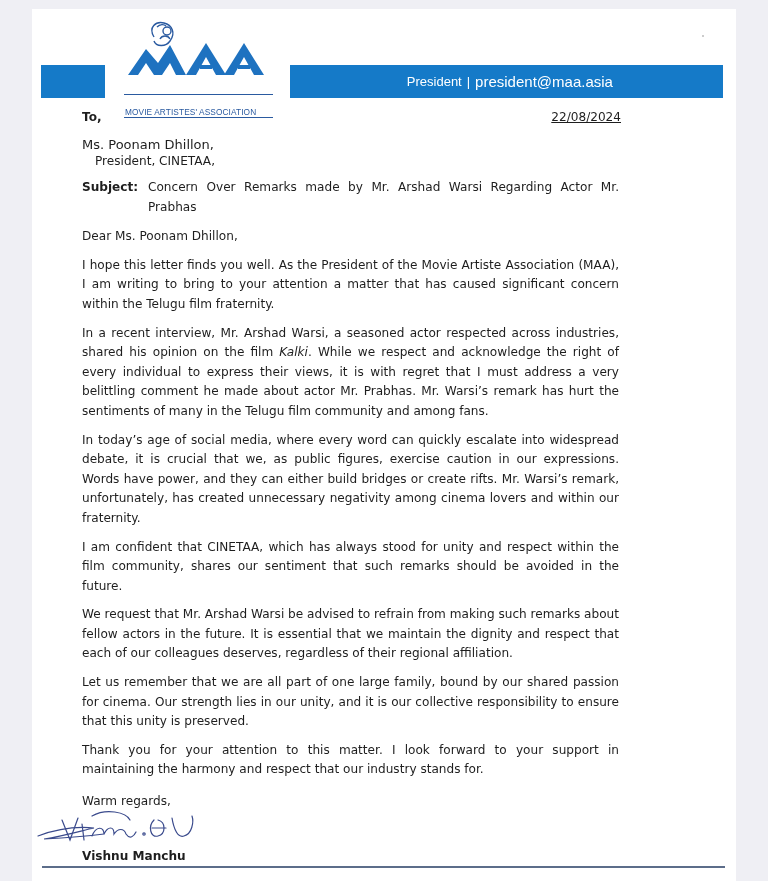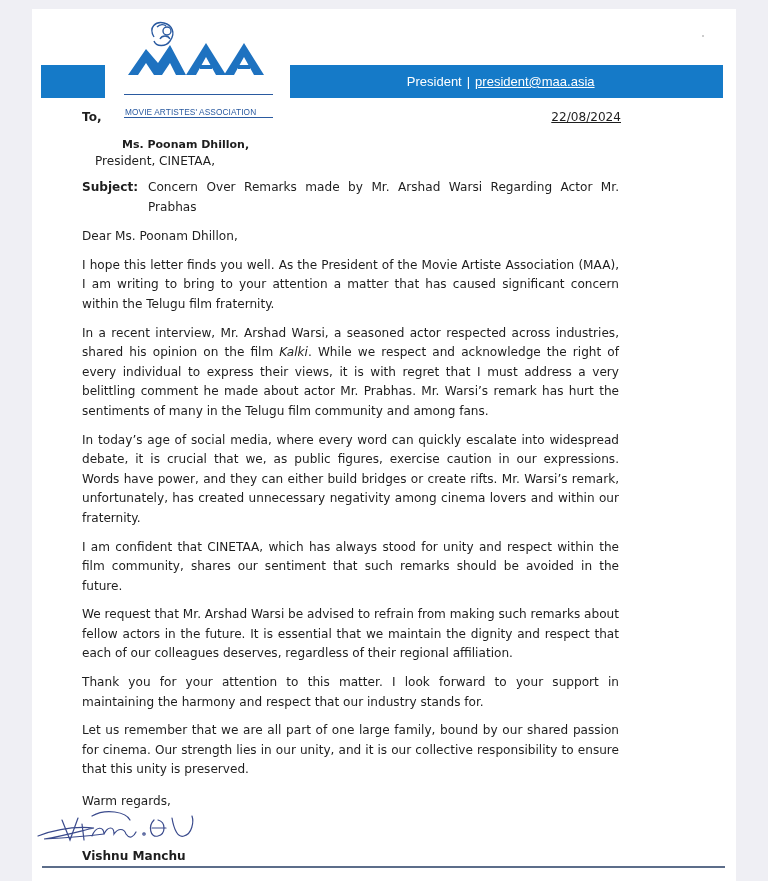--- a/index.html
+++ b/index.html
@@ -44,38 +44,38 @@
     background: #157ac8;
     color: #ffffff;
     display: flex; align-items: center;
     padding-left: 20px; box-sizing: border-box;
     font-family: "Liberation Sans", sans-serif;
     white-space: nowrap;
   }
   .bar-right .pname { font-size: 12px; font-weight: bold; margin-top: 45px; }
   .bar-right .ptitle { font-size: 13px; margin-left: 5px; }
   .bar-right .sep { font-size: 13px; margin: 0 5px; }
-  .bar-right .pmail { font-size: 13px; text-decoration: underline; }
+  .bar-right .pmail { font-size: 15px; }
   .tiny-mark {
     position: absolute; left: 670px; top: 26px;
     width: 2px; height: 2px; background: #bbbbbb; border-radius: 1px;
   }
 
   
   .letter {
     position: absolute; left: 82px; top: 108px;
     width: 537px;
     font-size: 12.1px;
     line-height: 19.6px;
   }
   .row-to { display: flex; justify-content: space-between; height: 22px; }
   .bold { font-weight: bold; }
   .date { margin-right: -2px; text-decoration: underline; }
   .addr { margin-top: 6px; }
-  .addr .name { font-weight: bold; font-size: 11px; line-height: 17px; margin-left: 40px; }
+  .addr .name { font-weight: normal; font-size: 13px; line-height: 17px; }
   .addr .role { line-height: 17px; margin-left: 13px; }
   .subject { display: flex; margin-top: 8px; text-align: justify; }
   .subject .lbl { font-weight: bold; width: 66px; flex: none; }
   .subject .txt { flex: 1; text-align: justify; text-align-last: left; }
   .salute { margin-top: 10px; }
   p.para {
     margin: 9px 0 0 0;
     text-align: justify;
   }
   .closing { margin-top: 12px; }
@@ -144,22 +144,22 @@
     <span class="lbl">Subject:</span>
     <span class="txt">Concern Over Remarks made by Mr. Arshad Warsi Regarding Actor Mr. Prabhas</span>
   </div>
   <div class="salute">Dear Ms. Poonam Dhillon,</div>
 
   <p class="para">I hope this letter finds you well. As the President of the Movie Artiste Association (MAA), I am writing to bring to your attention a matter that has caused significant concern within the Telugu film fraternity.</p>
   <p class="para"><span>In a recent interview, Mr. Arshad Warsi, a seasoned actor respected across industries, shared his opinion on the film </span><i>Kalki</i><span>. While we respect and acknowledge the right of every individual to express their views, it is with regret that I must address a very belittling comment he made about actor Mr. Prabhas. Mr. Warsi’s remark has hurt the sentiments of many in the Telugu film community and among fans.</span></p>
   <p class="para">In today’s age of social media, where every word can quickly escalate into widespread debate, it is crucial that we, as public figures, exercise caution in our expressions. Words have power, and they can either build bridges or create rifts. Mr. Warsi’s remark, unfortunately, has created unnecessary negativity among cinema lovers and within our fraternity.</p>
   <p class="para">I am confident that CINETAA, which has always stood for unity and respect within the film community, shares our sentiment that such remarks should be avoided in the future.</p>
   <p class="para">We request that Mr. Arshad Warsi be advised to refrain from making such remarks about fellow actors in the future. It is essential that we maintain the dignity and respect that each of our colleagues deserves, regardless of their regional affiliation.</p>
+  <p class="para">Let us remember that we are all part of one large family, bound by our shared passion for cinema. Our strength lies in our unity, and it is our collective responsibility to ensure that this unity is preserved.</p>
   <p class="para">Thank you for your attention to this matter. I look forward to your support in maintaining the harmony and respect that our industry stands for.</p>
-  <p class="para">Let us remember that we are all part of one large family, bound by our shared passion for cinema. Our strength lies in our unity, and it is our collective responsibility to ensure that this unity is preserved.</p>
 
   <div class="closing">Warm regards,</div>
 </div>
 
 <div class="signature">
   <svg width="190" height="44" viewBox="0 0 190 44">
     <g fill="none" stroke="#3a4a8c" stroke-width="1.2" stroke-linecap="round">
       <path d="M4 30 C 20 24, 40 20, 60 22 C 50 24, 30 30, 10 33 C 30 32, 55 30, 70 28"></path>
       <path d="M28 14 L 36 34 L 44 12"></path>
       <path d="M48 18 L 50 34"></path>

